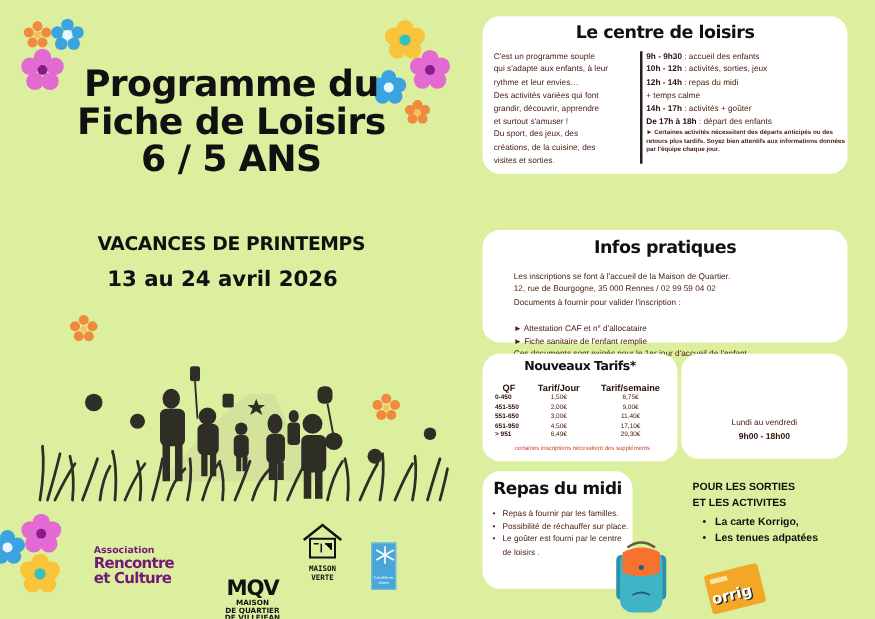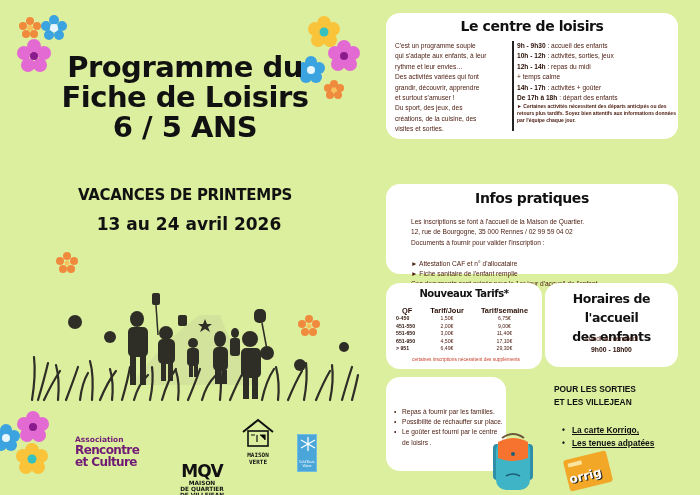--- a/index.html
+++ b/index.html
@@ -26,21 +26,21 @@
     .subtitle {
       left: 55px; top: 186px; width: 260px;
       text-align: center;
       font-family: "DejaVu Sans", sans-serif;
       font-weight: bold;
       font-size: 15px;
       color: #111;
       letter-spacing: -0.3px;
     }
     .dates {
-      left: 59px; top: 214px; width: 260px;
+      left: 48px; top: 214px; width: 260px;
       text-align: center;
       font-family: "DejaVu Sans", sans-serif;
       font-weight: bold;
       font-size: 17px;
       color: #111;
     }
 
     
     .card {
       background: #ffffff;
@@ -113,21 +113,21 @@
       list-style: none;
     }
     .c5-list li { position: relative; padding-left: 10px; }
     .c5-list li::before { content: "•"; position: absolute; left: 2px; top: 0; color: #4a1a0e; }
 
     
     .reminder {
       left: 554px; top: 383px; width: 146px;
       font-size: 8.4px; line-height: 13px; font-weight: bold; color: #111;
     }
-    .reminder ul { list-style: none; margin-top: 15px; text-decoration: underline; }
+    .reminder ul { list-style: none; margin-top: 2px; }
     .reminder li { position: relative; padding-left: 18px; font-size: 8.4px; line-height: 13px; }
     .reminder li::before { content: "•"; position: absolute; left: 8px; top: 0; }
 
     
     .logo-arc {
       left: 75px; top: 436px; width: 80px;
       font-family: "DejaVu Sans", sans-serif; font-weight: bold; color: #701a75;
     }
     .logo-arc .l1 { font-size: 7.5px; line-height: 8px; }
     .logo-arc .l2 { font-size: 12px; line-height: 12px; letter-spacing: -0.6px; }
@@ -418,39 +418,36 @@
           <td>&gt; 951</td>
           <td>6,49€</td>
           <td>29,30€</td>
         </tr>
     </tbody>
   </table>
   <div class="abs tbl-note">certaines inscriptions nécessitent des suppléments</div>
 </div>
 
 <div class="abs card c4">
-  <div class="card-title">
-    <div>Horaires de l'accueil</div>
-    <div>des enfants</div>
-  </div>
   <div class="abs c4-days">Lundi au vendredi</div>
   <div class="abs c4-hours">9h00 - 18h00</div>
 </div>
 
 <div class="abs card c5">
+  <div class="card-title">Repas du midi</div>
   <ul class="abs c5-list">
     <li>Repas à fournir par les familles.</li>
     <li>Possibilité de réchauffer sur place.</li>
     <li>Le goûter est fourni par le centre de loisirs .</li>
   </ul>
 </div>
 
 <div class="abs reminder">
   <div>POUR LES SORTIES</div>
-  <div>ET LES VILLEJEAN</div>
+  <div>ET LES ACTIVITES</div>
   <ul>
     <li>La carte Korrigo,</li>
     <li>Les tenues adpatées</li>
   </ul>
 </div>
 
 <svg class="abs" style="left:488px;top:430px;" width="50" height="62" viewBox="0 0 50 62">
   <path d="M14,8 Q25,0 36,8" stroke="#6b5a3a" stroke-width="2" fill="none"></path>
   <rect x="5" y="14" width="8" height="36" rx="4" fill="#2f8fa8"></rect>
   <rect x="37" y="14" width="8" height="36" rx="4" fill="#2f8fa8"></rect>

